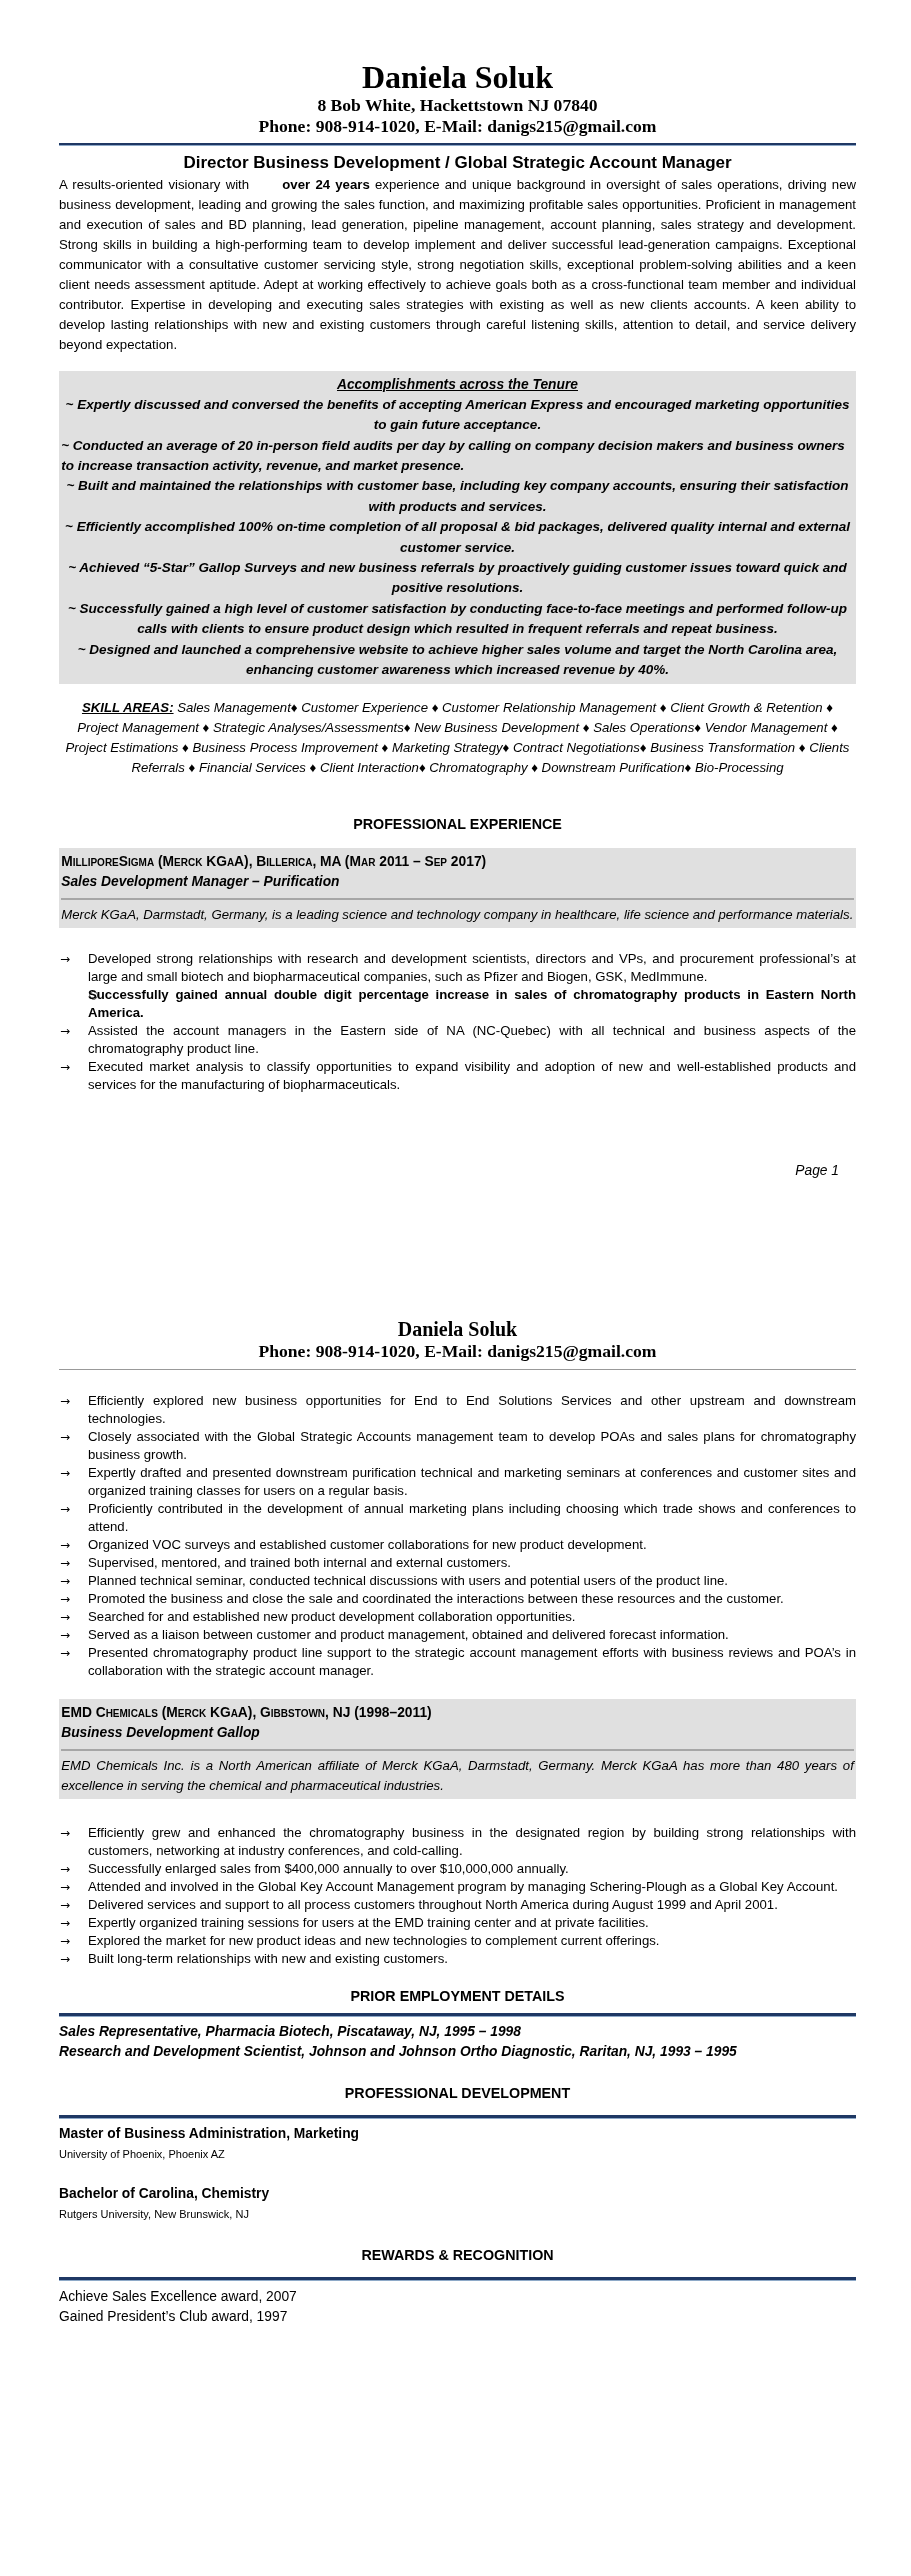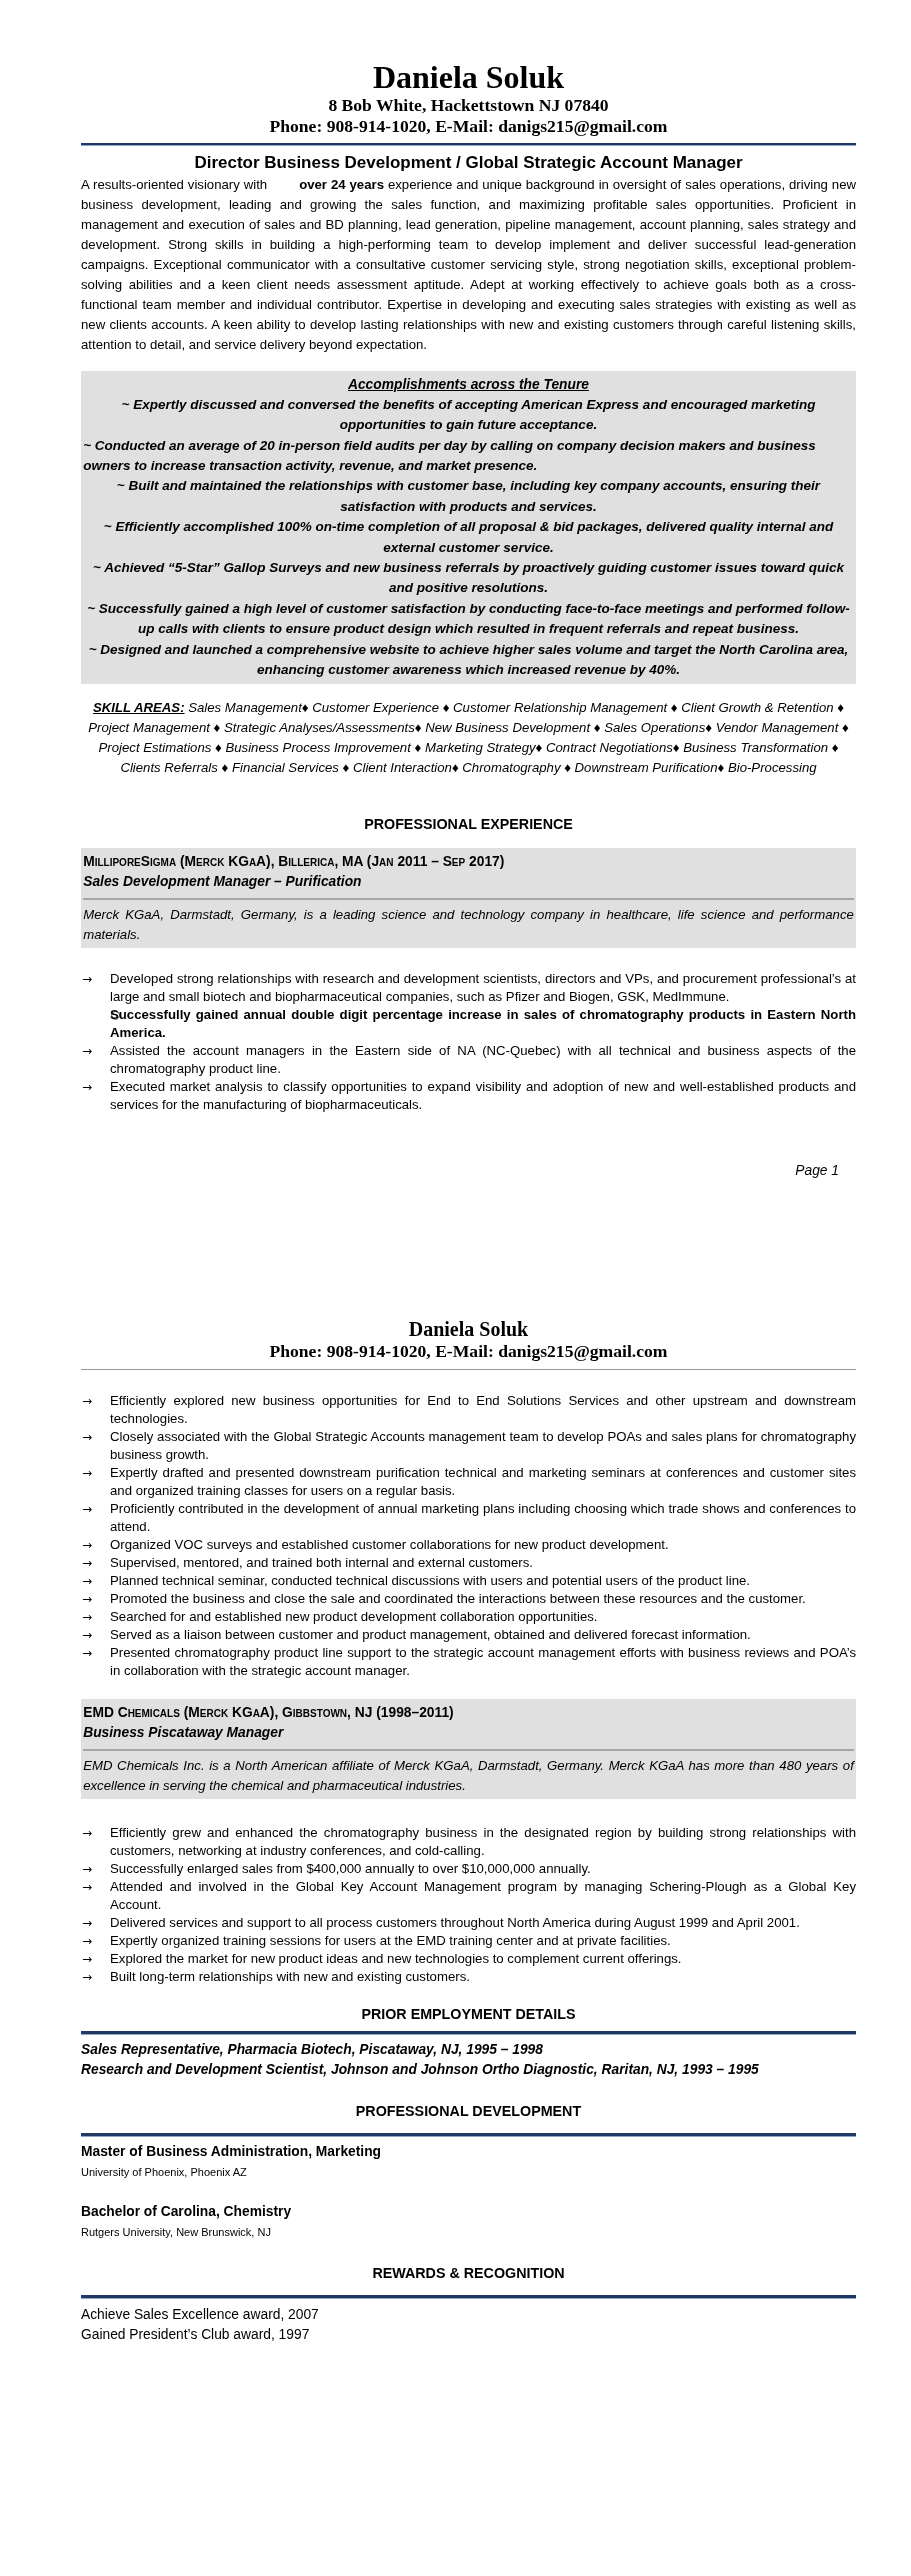--- a/index.html
+++ b/index.html
@@ -1,18 +1,18 @@
 <!DOCTYPE html>
 <html style="font-size:8.8px"><head>
   <meta charset="utf-8">
   <style>
     * { box-sizing: border-box; margin: 0; padding: 0; }
     html, body { width: 911px; background: #ffffff; }
     body { font-family: "Liberation Sans", sans-serif; color: #000; }
-    .page { position: relative; width: 911px; padding: 0 55px 0 81px; }
+    .page { position: relative; width: 911px; padding: 0 55px 0 59px; }
     #page1 { height: 1284px; padding-top: 59px; }
     #page2 { height: 1292px; padding-top: 34px; }
 
     .name { font-family: "Liberation Serif", serif; font-weight: bold; text-align: center; }
     .name.big { font-size: 32px; line-height: 36px; }
     .name.small { font-size: 20px; line-height: 23px; }
     .contact { font-family: "Liberation Serif", serif; font-weight: bold; text-align: center; font-size: 17.6px; line-height: 21px; }
 
     .rule-blue { height: 3.9px; background: #1f3864; border-bottom: 1.1px solid #8ea9c8; margin: 5.5px 0 5.5px 0; }
     .rule-black { height: 1.7px; background: #222; border-bottom: 1.1px solid #999; margin: 6.6px 0 0 0; }
@@ -73,21 +73,21 @@
     <div class="acc-item">~ Achieved “5-Star” Gallop Surveys and new business referrals by proactively guiding customer issues toward quick and positive resolutions.</div>
     <div class="acc-item">~ Successfully gained a high level of customer satisfaction by conducting face-to-face meetings and performed follow-up calls with clients to ensure product design which resulted in frequent referrals and repeat business.</div>
     <div class="acc-item">~ Designed and launched a comprehensive website to achieve higher sales volume and target the North Carolina area, enhancing customer awareness which increased revenue by 40%.</div>
   </div>
 
   <p class="skills"><span class="skills-label">SKILL AREAS:</span><span> Sales Management♦ Customer Experience ♦ Customer Relationship Management ♦ Client Growth &amp; Retention ♦ Project Management ♦ Strategic Analyses/Assessments♦ New Business Development ♦ Sales Operations♦ Vendor Management ♦ Project Estimations ♦ Business Process Improvement ♦ Marketing Strategy♦ Contract Negotiations♦ Business Transformation ♦ Clients Referrals ♦ Financial Services ♦ Client Interaction♦ Chromatography ♦ Downstream Purification♦ Bio-Processing</span></p>
 
   <div class="section-title sec-gap">PROFESSIONAL EXPERIENCE</div>
 
   <div class="job-box">
-    <div class="job-company">MilliporeSigma (Merck KGaA), Billerica, MA (Jan 2011 – Sep 2017)</div>
+    <div class="job-company">MilliporeSigma (Merck KGaA), Billerica, MA (Mar 2011 – Sep 2017)</div>
     <div class="job-title">Sales Development Manager – Purification</div>
     <div class="job-sep"></div>
     <div class="job-desc">Merck KGaA, Darmstadt, Germany, is a leading science and technology company in healthcare, life science and performance materials.</div>
   </div>
 
   <ul class="arrows">
     <li><span class="arrow">→</span><span>Developed strong relationships with research and development scientists, directors and VPs, and procurement professional’s at large and small biotech and biopharmaceutical companies, such as Pfizer and Biogen, GSK, MedImmune.</span></li>
     <li class="sub-item"><span class="circle">○</span><span>Successfully gained annual double digit percentage increase in sales of chromatography products in Eastern North America.</span></li>
     <li><span class="arrow">→</span><span>Assisted the account managers in the Eastern side of NA (NC-Quebec) with all technical and business aspects of the chromatography product line.</span></li>
     <li><span class="arrow">→</span><span>Executed market analysis to classify opportunities to expand visibility and adoption of new and well-established products and services for the manufacturing of biopharmaceuticals.</span></li>
@@ -110,21 +110,21 @@
     <li><span class="arrow">→</span><span>Supervised, mentored, and trained both internal and external customers.</span></li>
     <li><span class="arrow">→</span><span>Planned technical seminar, conducted technical discussions with users and potential users of the product line.</span></li>
     <li><span class="arrow">→</span><span>Promoted the business and close the sale and coordinated the interactions between these resources and the customer.</span></li>
     <li><span class="arrow">→</span><span>Searched for and established new product development collaboration opportunities.</span></li>
     <li><span class="arrow">→</span><span>Served as a liaison between customer and product management, obtained and delivered forecast information.</span></li>
     <li><span class="arrow">→</span><span>Presented chromatography product line support to the strategic account management efforts with business reviews and POA’s in collaboration with the strategic account manager.</span></li>
   </ul>
 
   <div class="job-box" style="margin-top:19px">
     <div class="job-company">EMD Chemicals (Merck KGaA), Gibbstown, NJ (1998–2011)</div>
-    <div class="job-title">Business Piscataway Manager</div>
+    <div class="job-title">Business Development Gallop</div>
     <div class="job-sep"></div>
     <div class="job-desc">EMD Chemicals Inc. is a North American affiliate of Merck KGaA, Darmstadt, Germany. Merck KGaA has more than 480 years of excellence in serving the chemical and pharmaceutical industries.</div>
   </div>
 
   <ul class="arrows" style="margin-top:25px">
     <li><span class="arrow">→</span><span>Efficiently grew and enhanced the chromatography business in the designated region by building strong relationships with customers, networking at industry conferences, and cold-calling.</span></li>
     <li><span class="arrow">→</span><span>Successfully enlarged sales from $400,000 annually to over $10,000,000 annually.</span></li>
     <li><span class="arrow">→</span><span>Attended and involved in the Global Key Account Management program by managing Schering-Plough as a Global Key Account.</span></li>
     <li><span class="arrow">→</span><span>Delivered services and support to all process customers throughout North America during August 1999 and April 2001.</span></li>
     <li><span class="arrow">→</span><span>Expertly organized training sessions for users at the EMD training center and at private facilities.</span></li>

